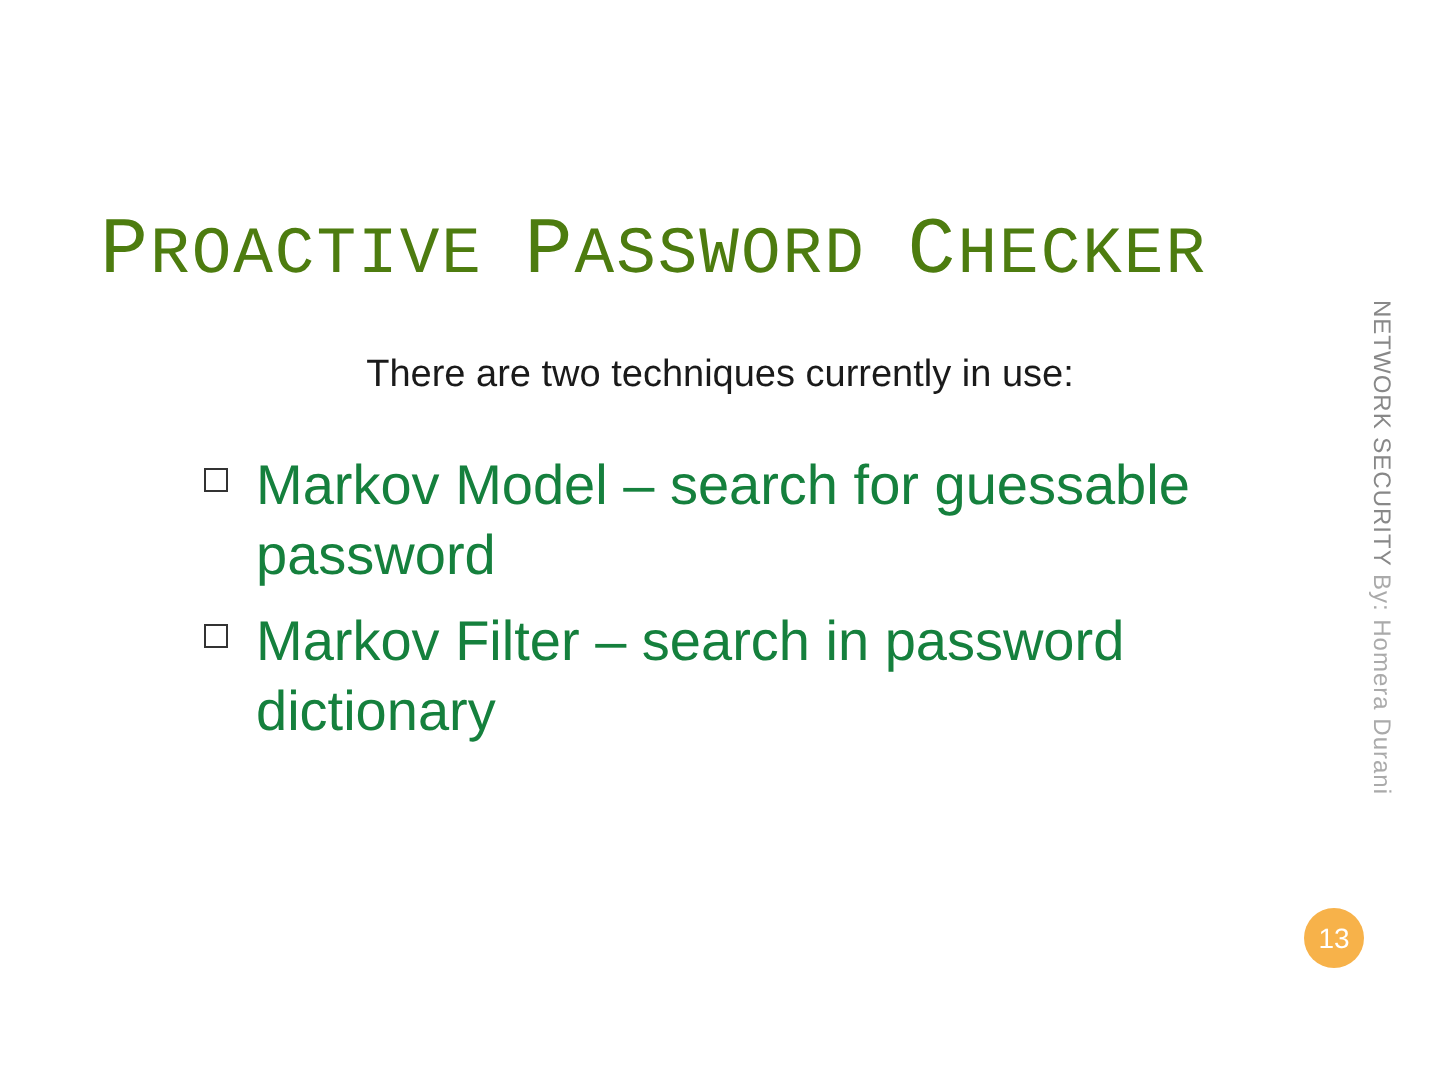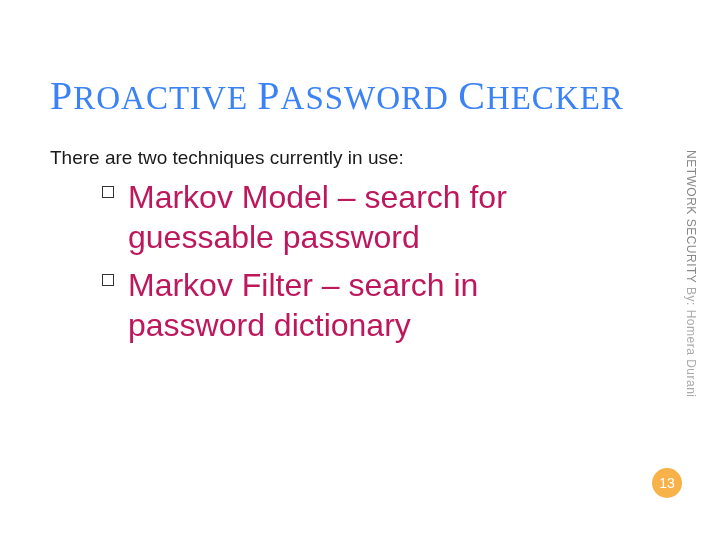--- a/index.html
+++ b/index.html
@@ -9,46 +9,48 @@
     background: #fff;
     position: relative;
   }
   .slide {
     width: 720px;
     height: 540px;
     position: relative;
     padding: 72px 50px 0 50px;
   }
   .title {
-    font-family: Liberation Serif, serif;
+    font-family: Liberation Mono, monospace;
     font-size: 33px;
     letter-spacing: 1px;
-    color: #3b82f6;
+    color: #4d7c0f;
     font-weight: 400;
     margin-bottom: 28px;
     white-space: nowrap;
+    margin-top: 32px;
   }
   .title .cap {
     font-size: 40px;
   }
   .intro {
     font-size: 19px;
     color: #1a1a1a;
-    margin-bottom: 8px;
+    margin-bottom: 26px;
     font-weight: 400;
+    text-align: center;
   }
   .bullets {
     list-style: none;
     padding-left: 52px;
     padding-right: 60px;
   }
   .bullets li {
     position: relative;
-    font-size: 32px;
-    color: #be185d;
+    font-size: 28px;
+    color: #15803d;
     line-height: 1.25;
     margin-bottom: 8px;
     padding-left: 26px;
   }
   .bullets li::before {
     content: "";
     position: absolute;
     left: 0;
     top: 9px;
     width: 10px;
@@ -66,21 +68,21 @@
     letter-spacing: 0.5px;
     white-space: nowrap;
   }
   .side-label .light {
     color: #aaa;
     font-weight: 300;
   }
   .pagenum {
     position: absolute;
     right: 38px;
-    bottom: 42px;
+    bottom: 56px;
     width: 30px;
     height: 30px;
     border-radius: 50%;
     background: #f7b24a;
     color: #fff;
     font-size: 14px;
     display: flex;
     align-items: center;
     justify-content: center;
     font-weight: 500;

